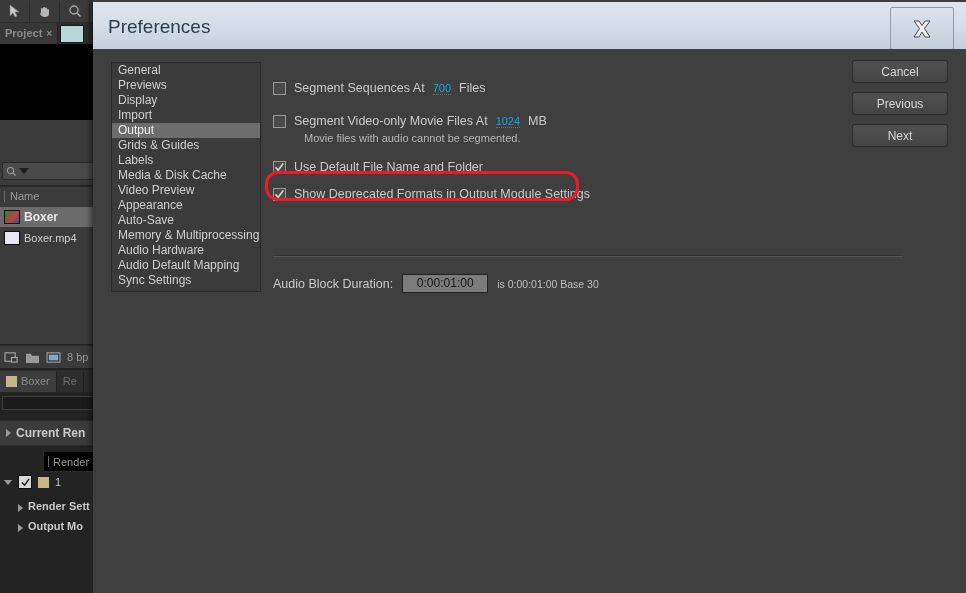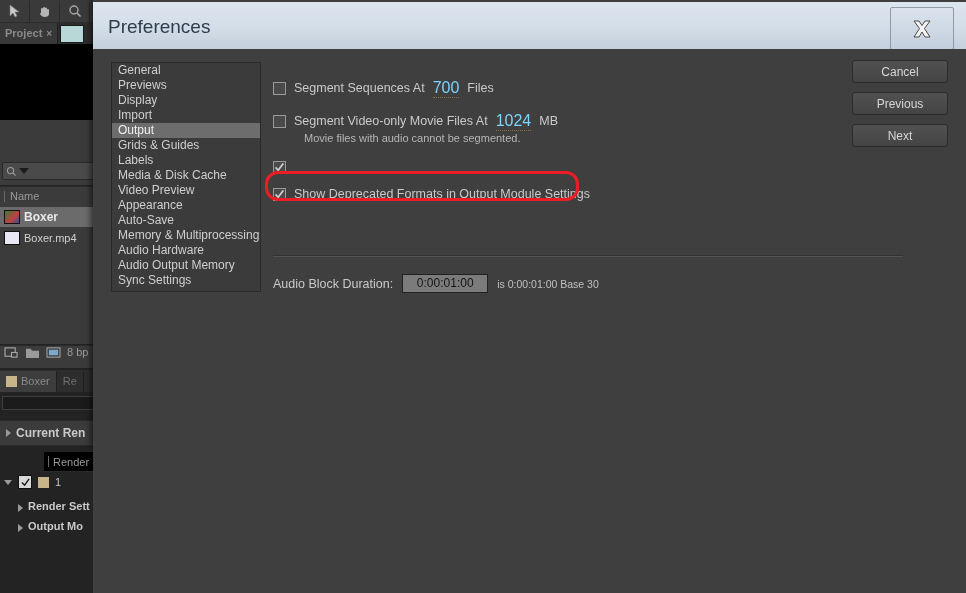--- a/index.html
+++ b/index.html
@@ -73,21 +73,21 @@
   .proj-row .rname { font-size:12px; color:#e8e8e8; font-weight:bold; }
   .proj-row .rname.sub { font-weight:normal; color:#d0d0d0; font-size:11px; }
   .ficon { width:14px; height:12px; border:1px solid #111; display:block; }
 
   .proj-body {
     position:absolute; left:0; top:204px; width:93px; height:140px; background:#3b3b3b;
   }
   .proj-footer {
     position:absolute; left:0; top:345px; width:93px; height:22px;
     background:#3b3b3b; border-top:1px solid #2a2a2a;
-    display:flex; gap:6px; padding-left:4px;
+    display:flex; align-items:center; gap:6px; padding-left:4px;
   }
   .proj-footer .bpc { font-size:11px; color:#9a9a9a; }
 
   .rq-tabbar {
     position:absolute; left:0; top:370px; width:93px; height:22px;
     background:#2d2d2d; display:flex; align-items:center;
   }
   .rq-tab {
     height:21px; display:flex; align-items:center; gap:4px; padding:0 6px;
     font-size:11px; color:#8a8a8a; background:#3d3d3d; border-right:1px solid #202020;
@@ -176,21 +176,21 @@
     width:11px; height:11px; border:1px solid #9a9a9a; background:#4a4a4a;
     position:relative; flex:0 0 auto;
   }
   .chk.on::after {
     content:""; position:absolute; left:1px; top:1px; width:9px; height:9px;
     background:#d0d0d0;
     clip-path: polygon(14% 48%, 0 62%, 36% 100%, 100% 18%, 86% 4%, 34% 72%);
   }
   .chk-label { font-size:12.5px; color:#cacaca; white-space:nowrap; }
   .num-field {
-    font-size:16px; color:#7dd3fc; border-bottom:1px dotted #8a7040; cursor:pointer;
+    font-size:11px; color:#0ea5e9; border-bottom:1px dotted #8a7040; cursor:pointer;
   }
   .unit { font-size:12.5px; color:#cacaca; }
   .hint { font-size:11px; color:#b6b6b6; margin-left:31px; margin-top:2px; }
 
   .hr {
     position:absolute; left:180px; top:206px; width:630px; height:1px;
     background:#555; border-top:1px solid #333;
   }
 
   .abd-row {
@@ -386,21 +386,21 @@
         <div class="cat-item">Import</div>
         <div class="cat-item active">Output</div>
         <div class="cat-item">Grids &amp; Guides</div>
         <div class="cat-item">Labels</div>
         <div class="cat-item">Media &amp; Disk Cache</div>
         <div class="cat-item">Video Preview</div>
         <div class="cat-item">Appearance</div>
         <div class="cat-item">Auto-Save</div>
         <div class="cat-item">Memory &amp; Multiprocessing</div>
         <div class="cat-item">Audio Hardware</div>
-        <div class="cat-item">Audio Output Memory</div>
+        <div class="cat-item">Audio Default Mapping</div>
         <div class="cat-item">Sync Settings</div>
       </div>
 
       <div class="content">
 
         <div class="chk-row" style="margin-top:17px;">
           <span class="chk"></span>
           <span class="chk-label">Segment Sequences At</span>
           <span class="num-field">700</span>
           <span class="unit">Files</span>
@@ -410,20 +410,21 @@
           <span class="chk"></span>
           <span class="chk-label">Segment Video-only Movie Files At</span>
           <span class="num-field">1024</span>
           <span class="unit">MB</span>
         </div>
 
         <div class="hint">Movie files with audio cannot be segmented.</div>
 
         <div class="chk-row" style="margin-top:14px;">
           <span class="chk on"></span>
+          <span class="chk-label">Use Default File Name and Folder</span>
         </div>
 
         <div class="chk-row" style="margin-top:9px;">
           <span class="chk on"></span>
           <span class="chk-label">Show Deprecated Formats in Output Module Settings</span>
         </div>
       </div>
 
       <div class="hr"></div>
 

